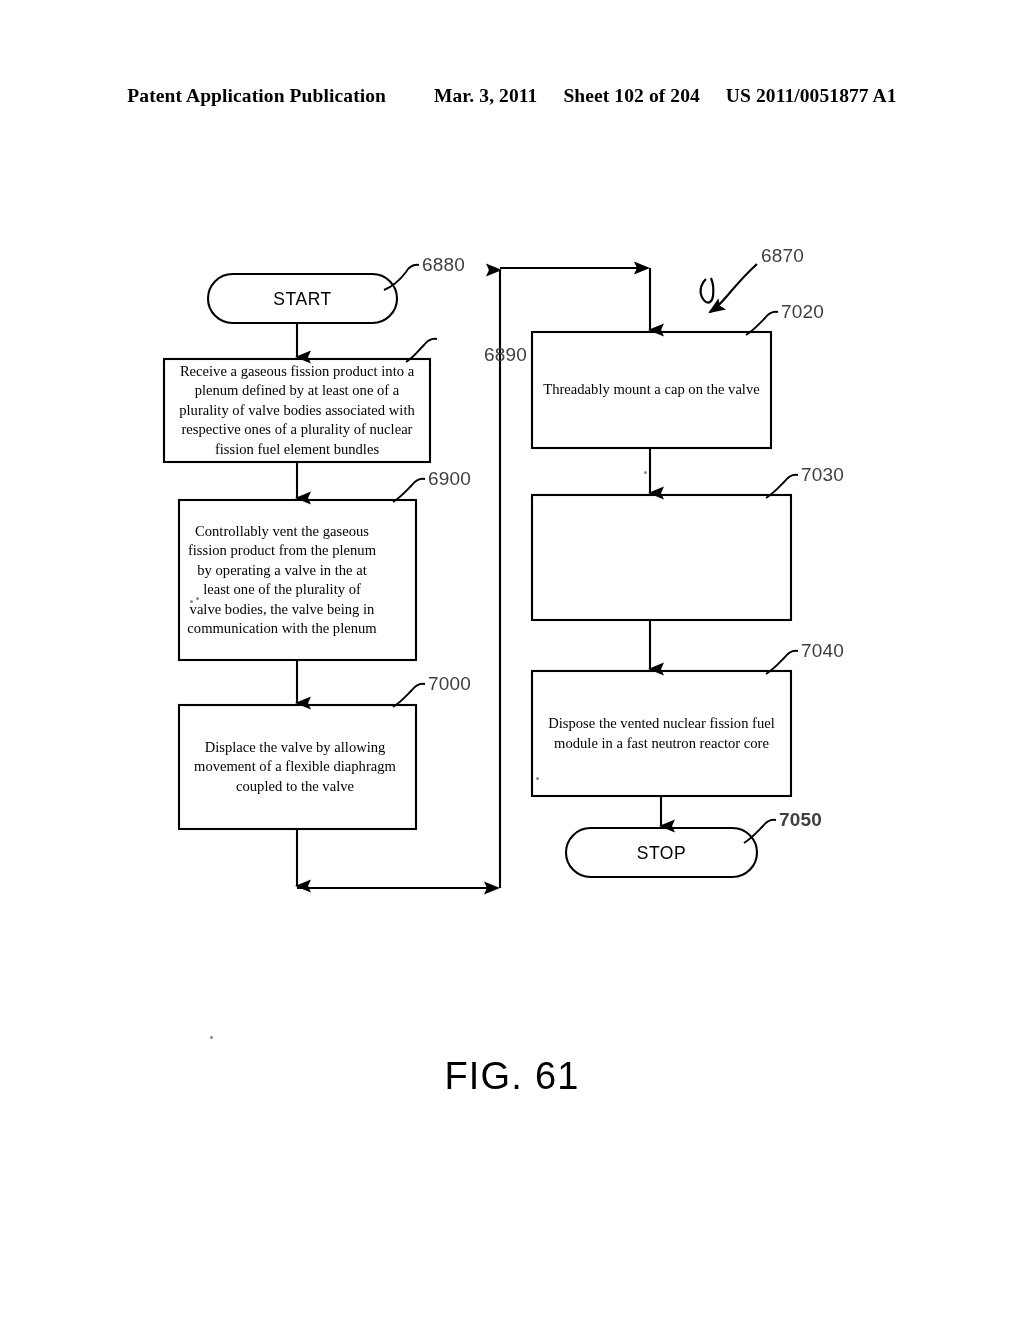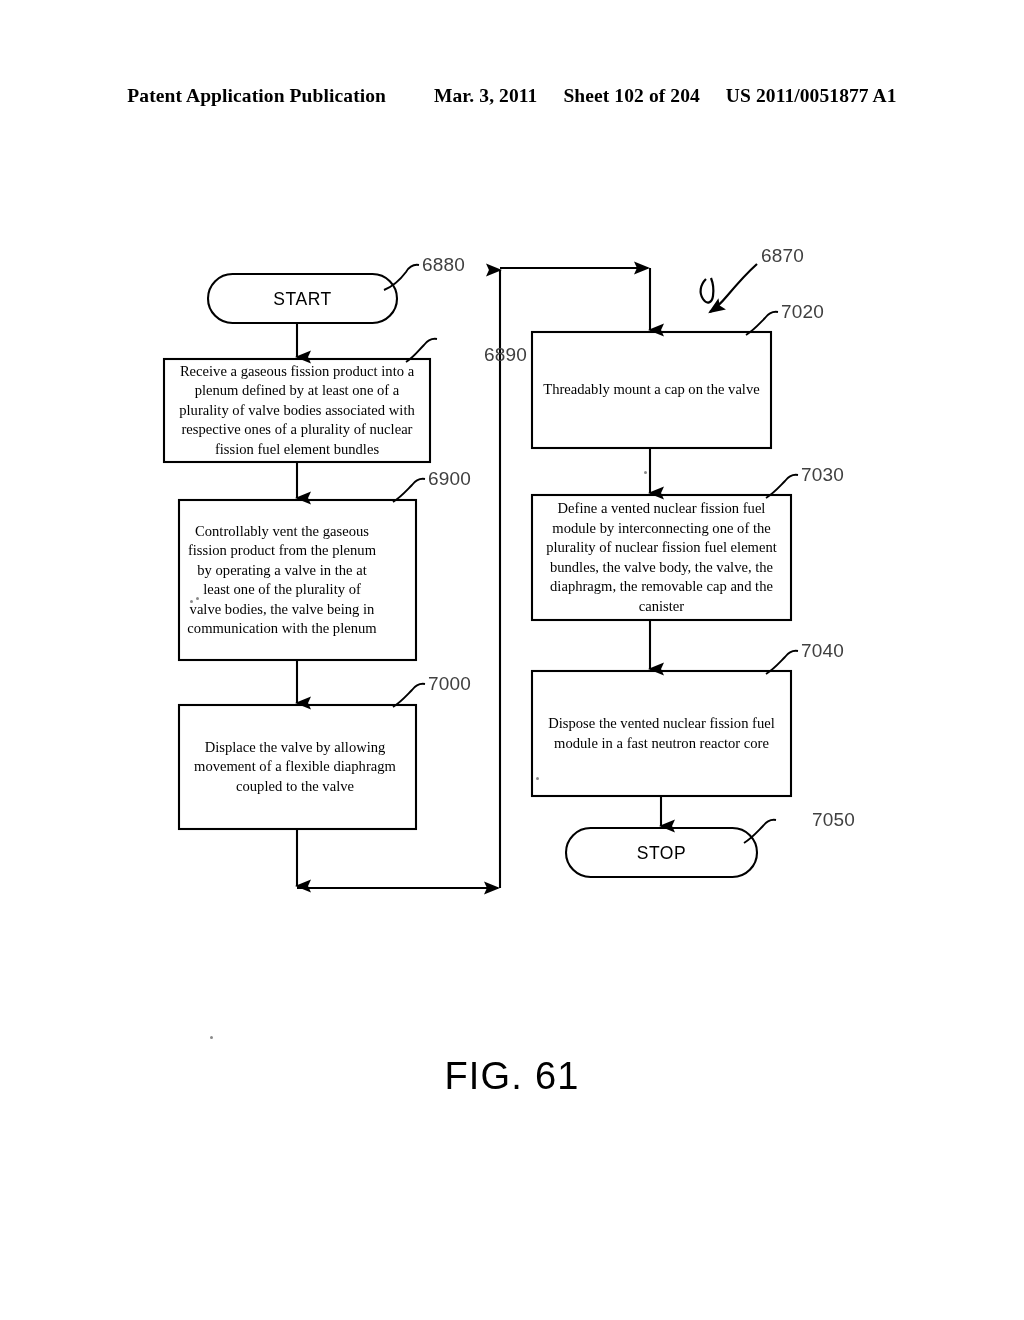--- a/index.html
+++ b/index.html
@@ -193,42 +193,39 @@
   </div>
 
   <div class="node-text" style="left:179px; top:705px; width:232px; height:124px;">
     <span>Displace the valve by allowing movement of a flexible diaphragm coupled to the valve</span>
   </div>
 
   <div class="node-text" style="left:532px; top:332px; width:239px; height:116px;">
     <span>Threadably mount a cap on the valve</span>
   </div>
 
-  <div class="node-text" style="left:532px; top:495px; width:259px; height:125px;">
-    <span>Define a vented nuclear fission fuel module by interconnecting one of the plurality of nuclear fission fuel element bundles, the valve body, the valve, the diaphragm, the removable cap and the canister</span>
-  </div>
 
   <div class="node-text" style="left:532px; top:671px; width:259px; height:125px;">
     <span>Dispose the vented nuclear fission fuel module in a fast neutron reactor core</span>
   </div>
 
   <div class="node-text terminator-text" style="left:566px; top:828px; width:191px; height:49px;">
     <span>STOP</span>
   </div>
 
   <div class="ref-num" style="left:422px; top:254px;">6880</div>
   <div class="ref-num" style="left:440px; top:344px;margin-left:44px;">6890</div>
   <div class="ref-num" style="left:428px; top:468px;">6900</div>
   <div class="ref-num" style="left:428px; top:673px;">7000</div>
 
   <div class="ref-num" style="left:761px; top:245px;">6870</div>
   <div class="ref-num" style="left:781px; top:301px;">7020</div>
   <div class="ref-num" style="left:801px; top:464px;">7030</div>
   <div class="ref-num" style="left:801px; top:640px;">7040</div>
-  <div class="ref-num" style="left:812px; top:809px;">7050</div>
+  <div class="ref-num" style="left:779px; top:809px;font-weight:bold;">7050</div>
 
   <div class="speck" style="left:190px; top:600px; width:3px; height:3px;"></div>
   <div class="speck" style="left:196px; top:597px; width:3px; height:3px;"></div>
   <div class="speck" style="left:644px; top:471px; width:3px; height:3px;"></div>
   <div class="speck" style="left:536px; top:777px; width:3px; height:3px;"></div>
   <div class="speck" style="left:210px; top:1036px; width:3px; height:3px;"></div>
 </div>
 
 <div id="fig-caption">FIG. 61</div>
 

